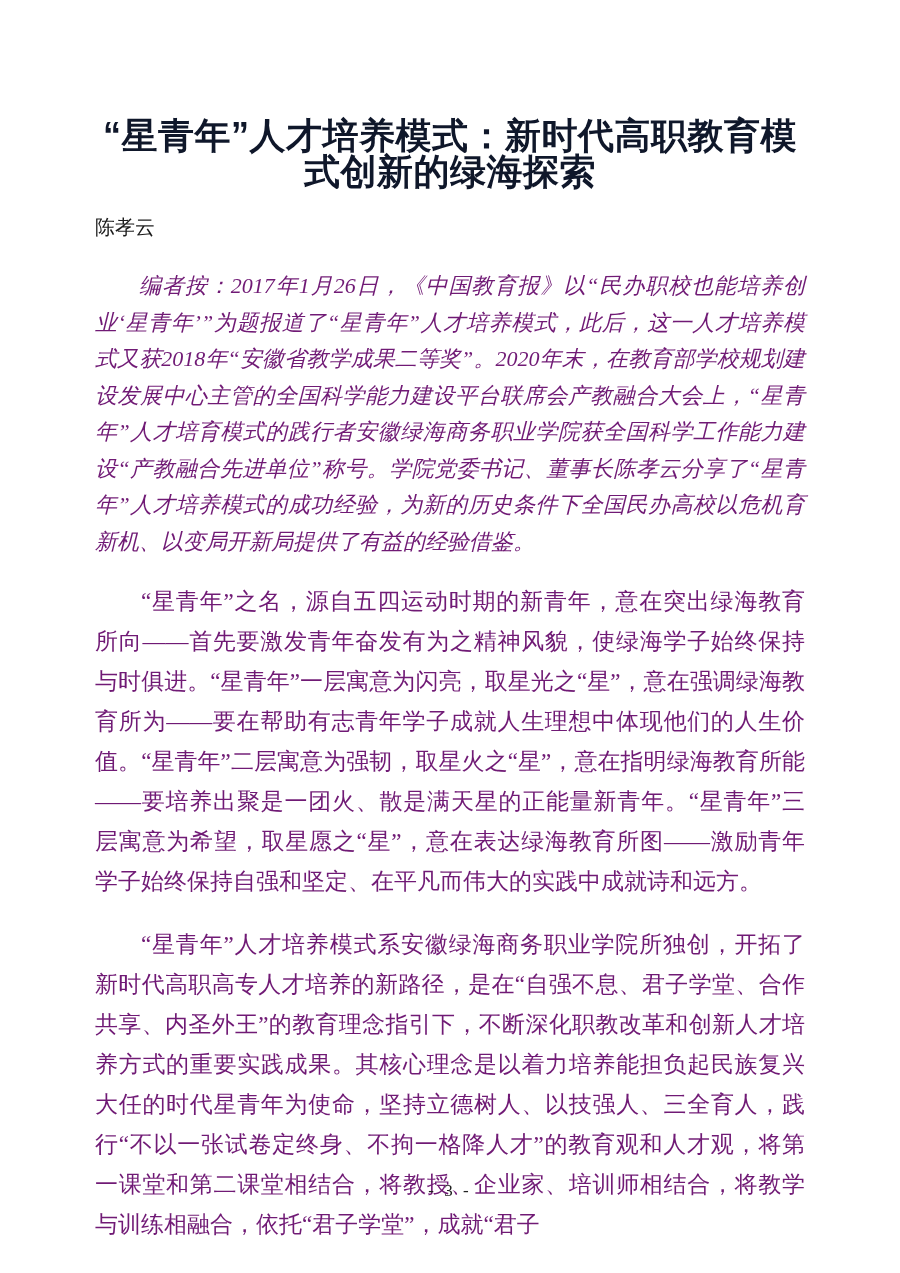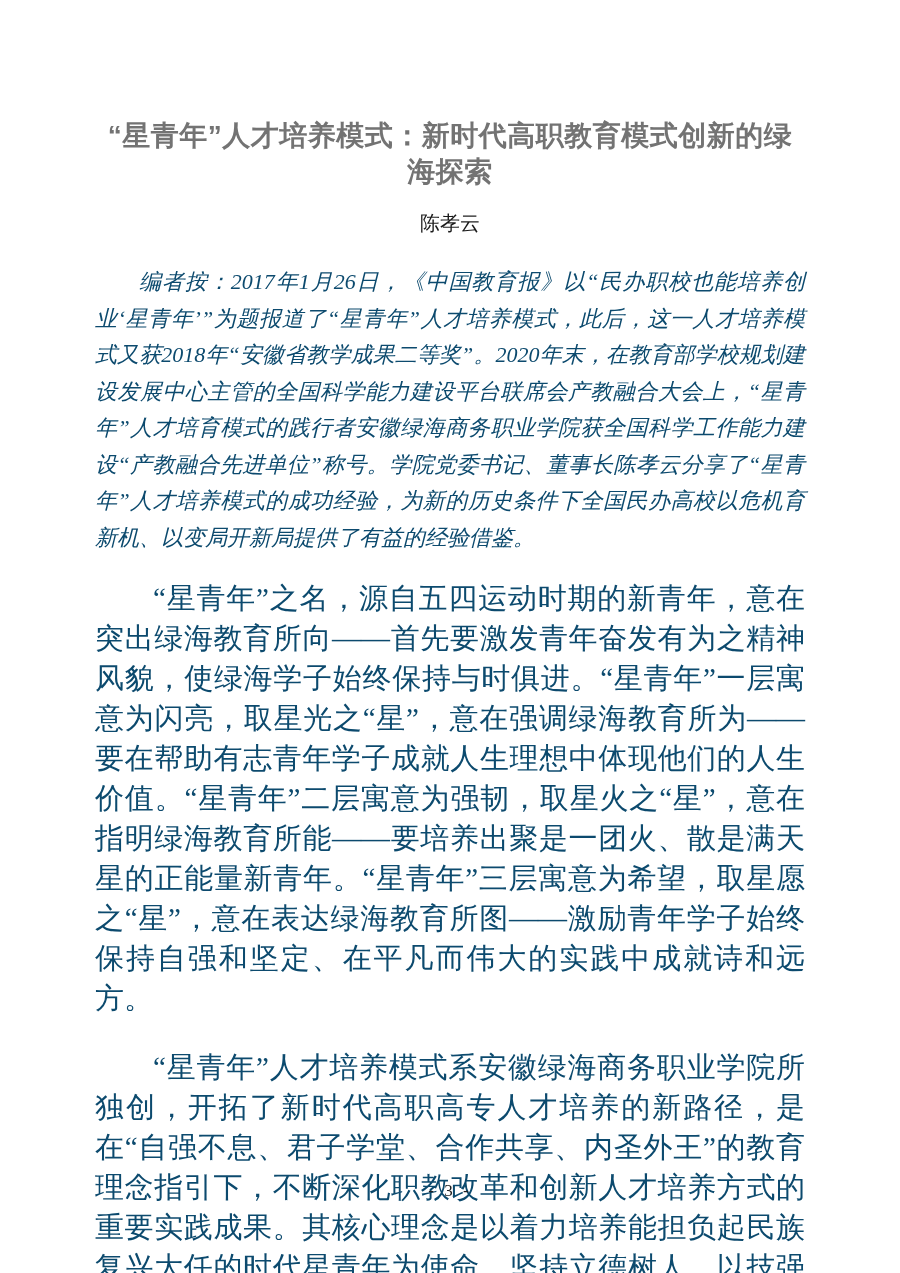--- a/index.html
+++ b/index.html
@@ -18,48 +18,48 @@
     font-family: "Liberation Serif", serif;
   }
   .content {
     padding: 0 95px;
   }
   .doc-title {
     margin-top: 118px;
     text-align: center;
     font-family: "Liberation Sans", sans-serif;
     font-weight: 700;
-    font-size: 28px;
+    font-size: 36px;
     line-height: 36px;
     letter-spacing: 0.5px;
-    color: #737373;
+    color: #0f172a;
   }
   .doc-author {
     margin-top: 20px;
-    text-align: center;
+    text-align: left;
     font-size: 20px;
     line-height: 26px;
     color: #1a1a1a;
   }
   .para {
     text-align: justify;
     text-justify: inter-ideograph;
     text-indent: 2em;
-    color: #0c4a6e;
+    color: #701a75;
     word-break: break-all;
   }
   .para.editor-note {
     margin-top: 28px;
     font-size: 22px;
     line-height: 36.5px;
     font-style: italic; 
   }
   .para.body-text {
     margin-top: 10px;
-    font-size: 29px;
+    font-size: 23px;
     line-height: 40px;
     font-style: normal;
   }
   .page-number {
     position: absolute;
     left: 0;
     right: 0;
     bottom: 72px;
     text-align: center;
     font-size: 17px;

